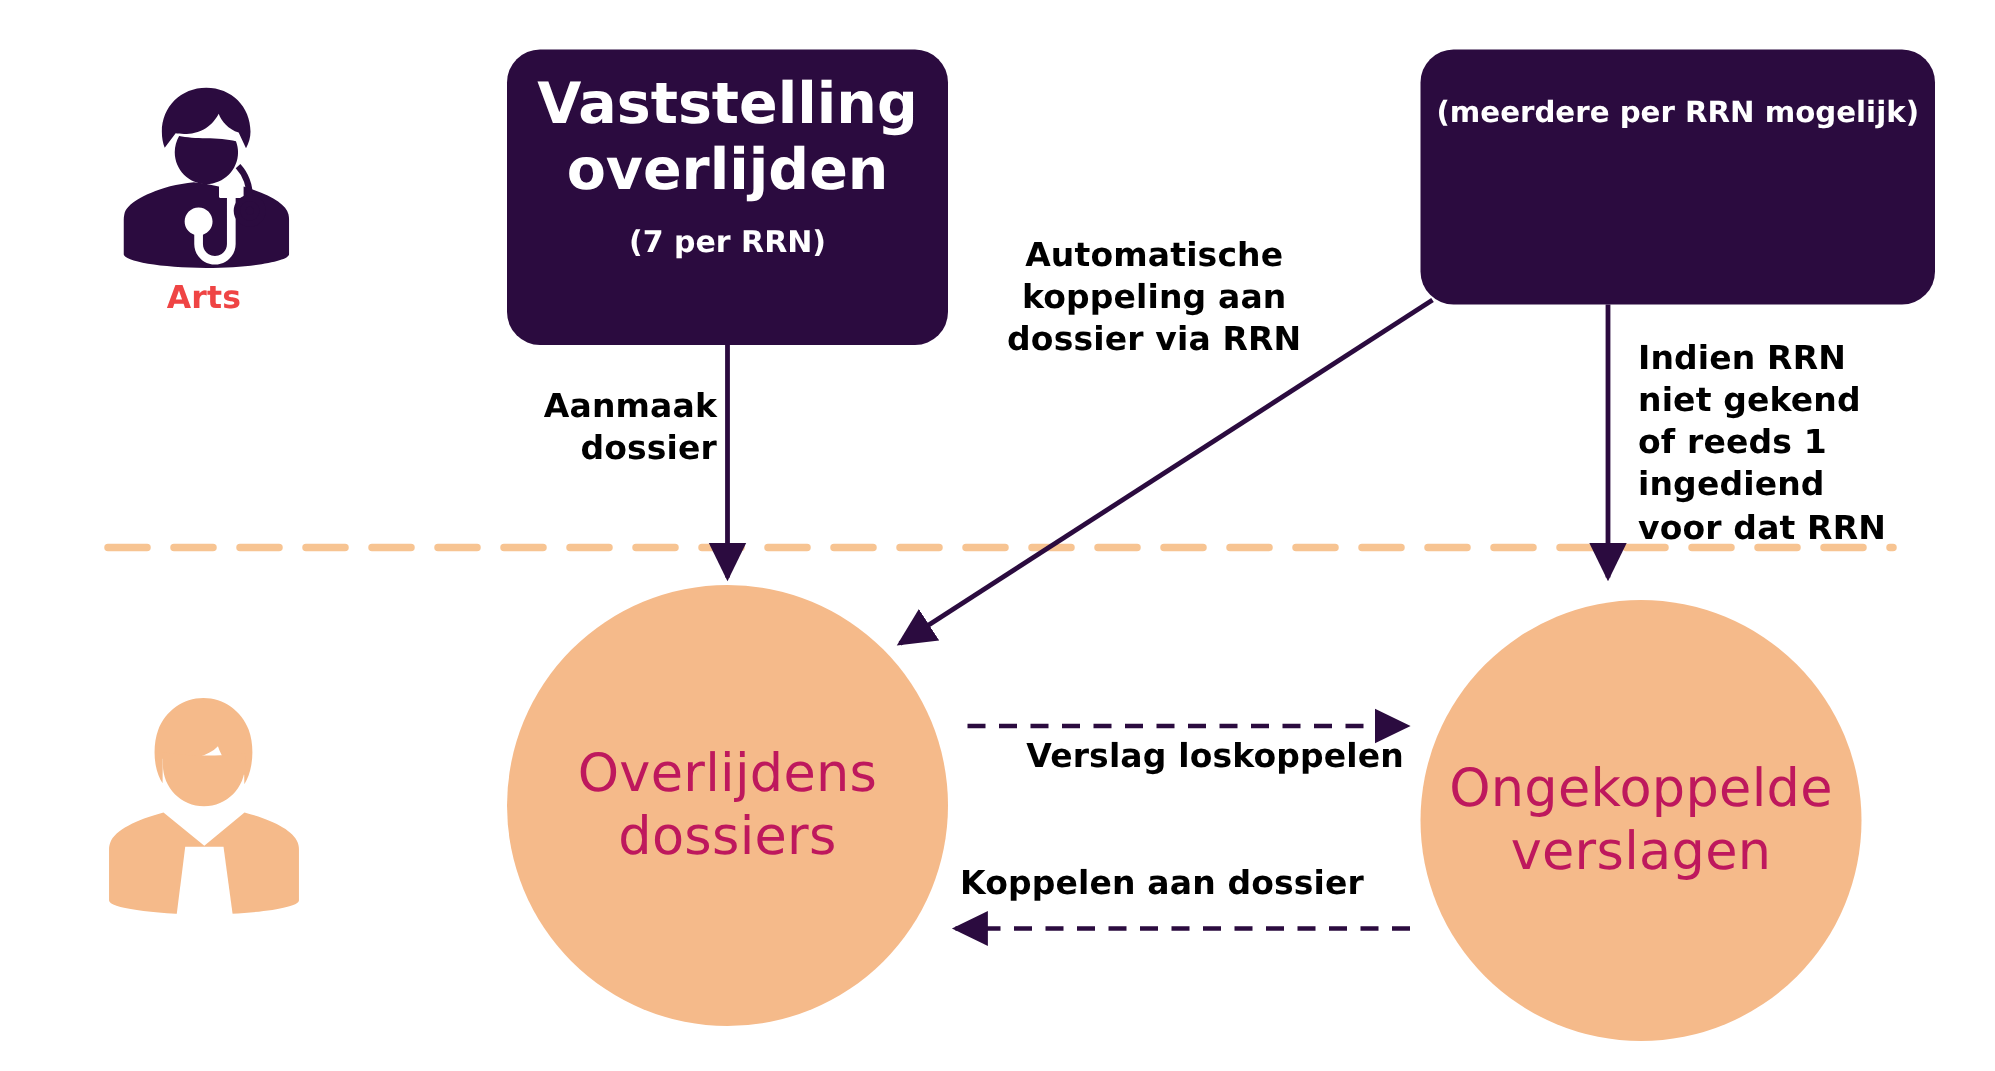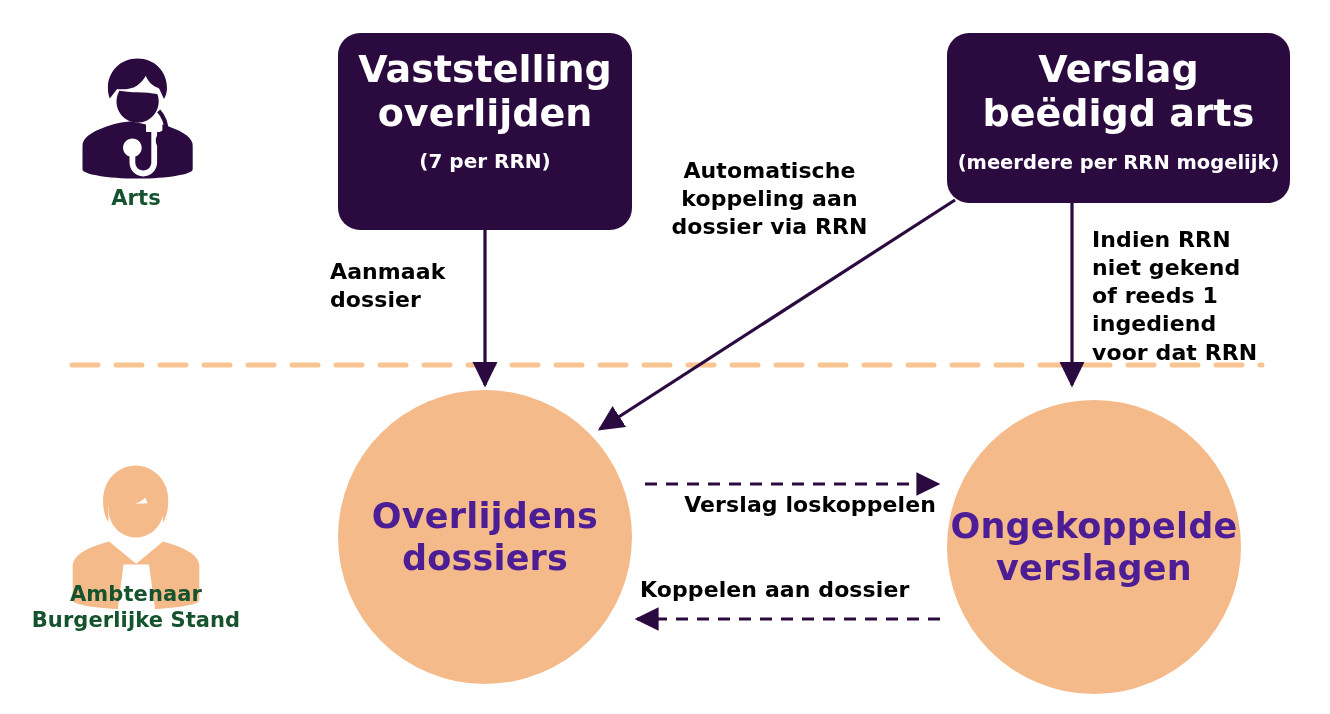--- a/index.html
+++ b/index.html
@@ -10,21 +10,21 @@
     overflow:hidden;
   }
   #stage{position:relative;width:1330px;height:714px;}
 
   
   #svg-layer{position:absolute;left:0;top:0;width:1330px;height:714px;}
 
   
   .actor{position:absolute;text-align:center;width:240px;}
   .actor .actor-label{
-    color:#14532d;font-weight:700;font-size:21px;line-height:1.22;
+    color:#ef4444;font-weight:700;font-size:21px;line-height:1.22;
     letter-spacing:.1px;margin-top:8px;white-space:pre-line;
   }
   #actor-doctor{left:16px;top:48px;}
   #actor-clerk{left:16px;top:452px;}
 
   
   .proc-box{
     position:absolute;background:#2B0B3F;border-radius:22px;
     display:flex;flex-direction:column;align-items:center;justify-content:flex-start;
     box-sizing:border-box;padding:14px 10px 10px;
@@ -40,32 +40,32 @@
   #box-vaststelling{left:338px;top:33px;width:294px;height:197px;}
   #box-verslag{left:947px;top:33px;width:343px;height:170px;}
   #box-verslag .proc-sub{margin-top:16px;font-size:19.5px;text-align:center;}
 
   
   .store-circle{
     position:absolute;border-radius:50%;background:#F5BA8A;
     display:flex;align-items:center;justify-content:center;
   }
   .store-circle span{
-    color:#4c1d95;font-weight:700;font-size:35px;line-height:1.2;
+    color:#be185d;font-weight:400;font-size:35px;line-height:1.2;
     text-align:center;white-space:pre-line;letter-spacing:.2px;
   }
   #circle-dossiers{left:338px;top:390px;width:294px;height:294px;}
   #circle-verslagen{left:947px;top:400px;width:294px;height:294px;}
 
   
   .flow-label{
     position:absolute;color:#000000;font-weight:700;
     font-size:22px;line-height:1.28;white-space:pre-line;letter-spacing:.1px;
   }
-  #label-aanmaak{left:330px;top:258px;width:148px;text-align:left;}
+  #label-aanmaak{left:330px;top:258px;width:148px;text-align:right;}
   #label-automatische{left:662px;top:157px;width:215px;text-align:center;}
   #label-indien{left:1092px;top:226px;width:200px;text-align:left;}
   #label-loskoppelen{left:646px;top:491px;width:290px;text-align:right;}
   #label-koppelen{left:640px;top:576px;width:300px;text-align:left;}
 </style>
 </head>
 <body>
 
 <div id="stage">
 
@@ -125,33 +125,29 @@
     <line x1="940" y1="619" x2="637" y2="619" stroke="#2B0B3F" stroke-width="3" stroke-dasharray="12 9" marker-end="url(#arrow-dashed)"></line>
   </svg>
 
   <div class="actor" id="actor-doctor">
     <div style="height:130px"></div>
     <div class="actor-label">Arts</div>
   </div>
 
   <div class="actor" id="actor-clerk">
     <div style="height:122px"></div>
-    <div class="actor-label">Ambtenaar
-Burgerlijke Stand</div>
   </div>
 
   <div class="proc-box" id="box-vaststelling">
     <div class="proc-title">Vaststelling
 overlijden</div>
     <div class="proc-sub">(7 per RRN)</div>
   </div>
 
   <div class="proc-box" id="box-verslag">
-    <div class="proc-title">Verslag
-beëdigd arts</div>
     <div class="proc-sub">(meerdere per RRN mogelijk)</div>
   </div>
 
   <div class="store-circle" id="circle-dossiers">
     <span>Overlijdens
 dossiers</span>
   </div>
 
   <div class="store-circle" id="circle-verslagen">
     <span>Ongekoppelde

